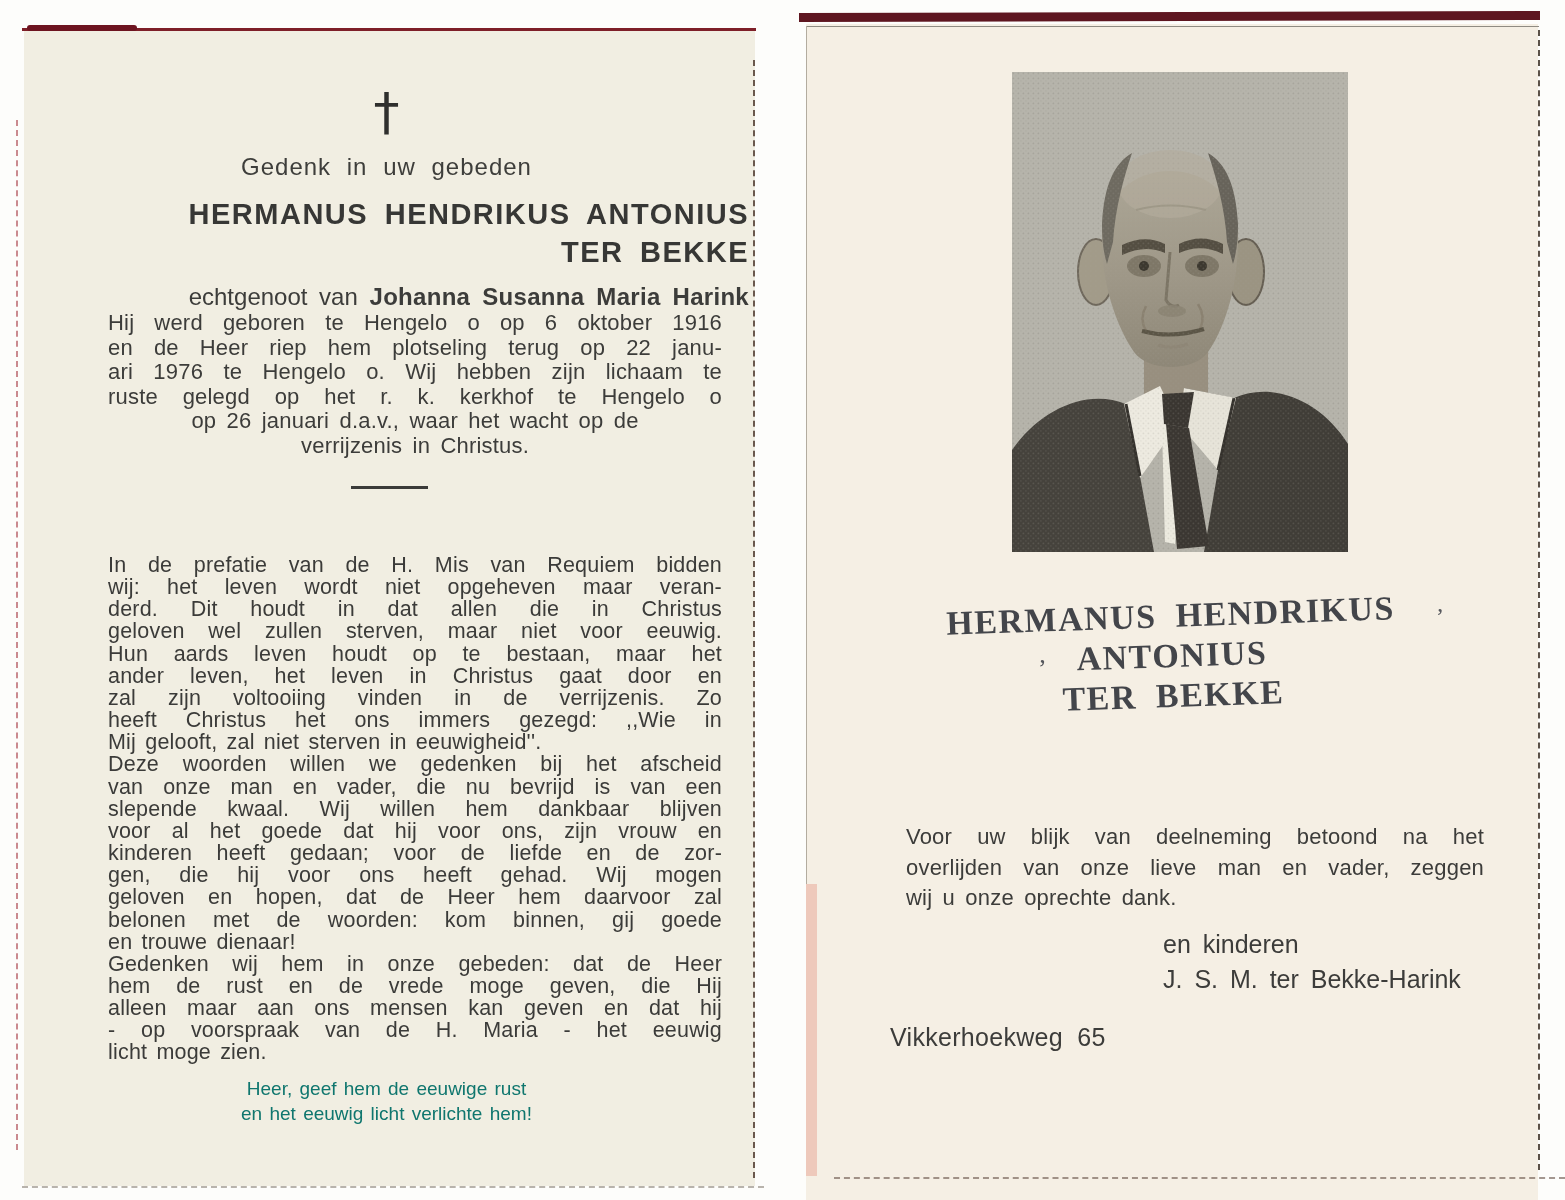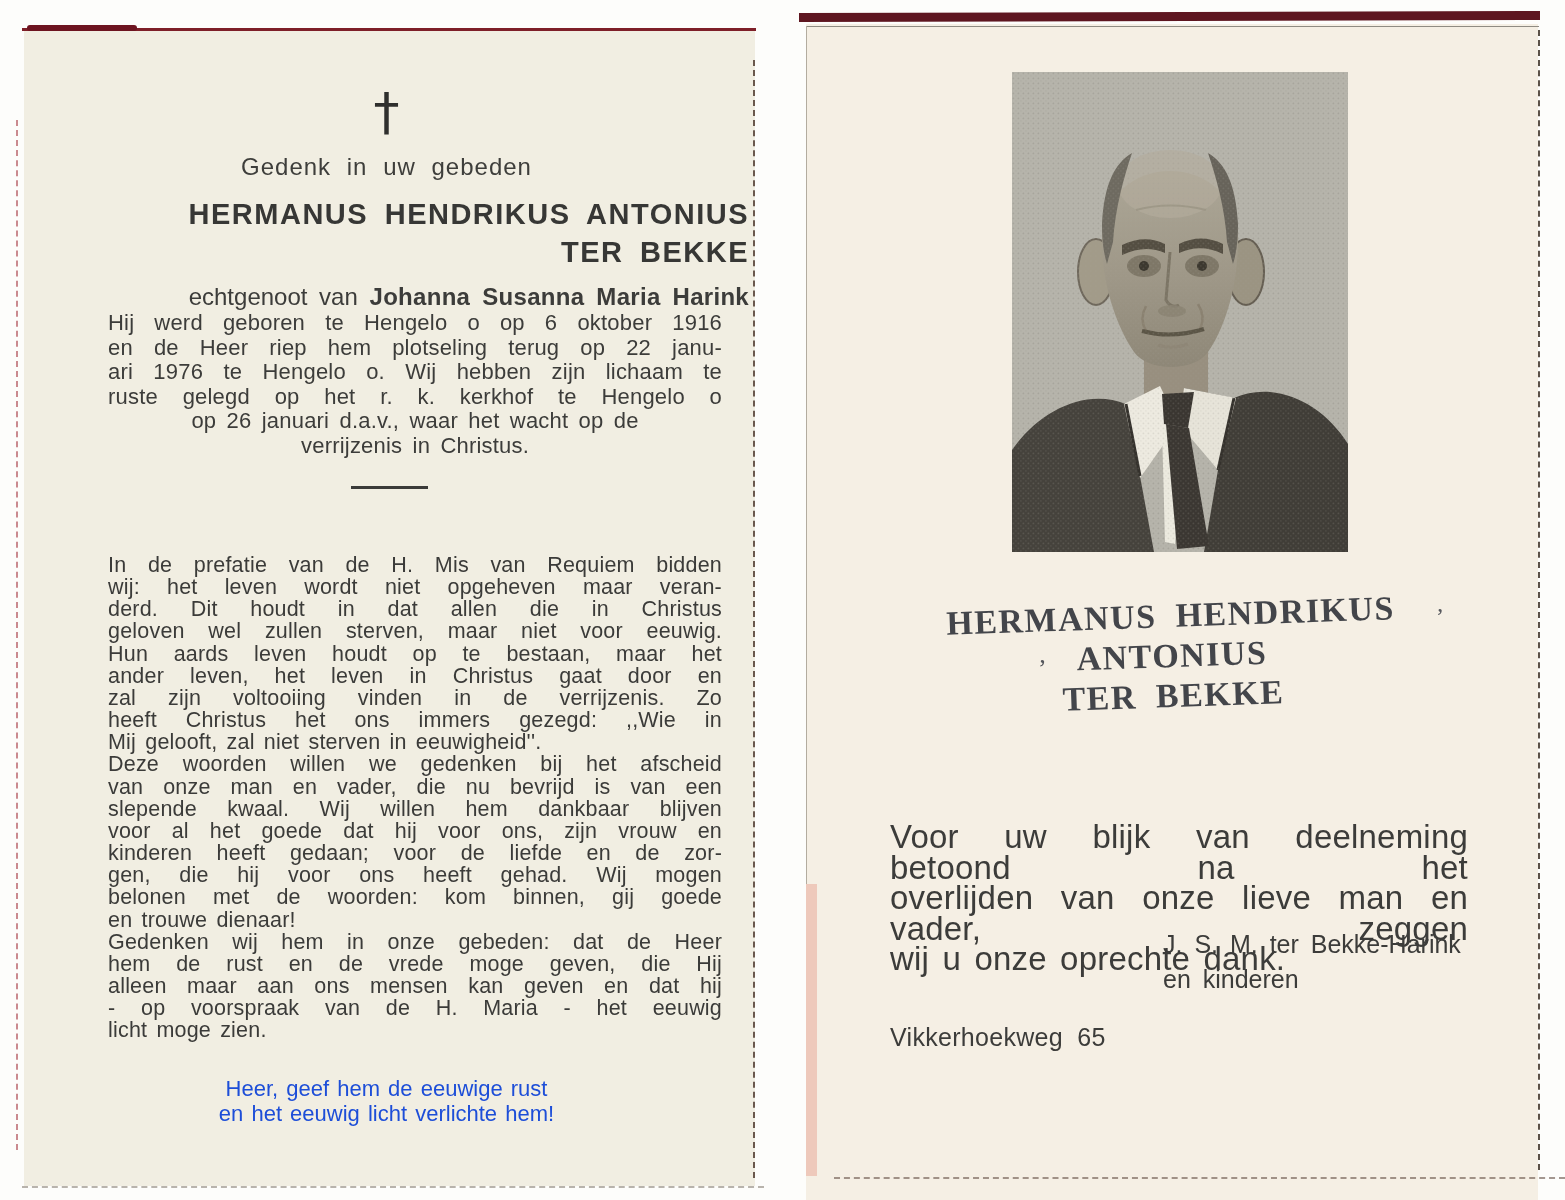--- a/index.html
+++ b/index.html
@@ -62,21 +62,21 @@
   .lp-para {
     left: 60px; width: 614px;
     font-size: 22px; line-height: 24.5px; word-spacing: 4px; letter-spacing: 0.2px; margin-left: 24px;
   }
   .lp-birth     { top: 281px; }
   .lp-birth-c   { top: 379px; text-align: center; }
   .lp-divider   { left: 327px; top: 456px; width: 77px; height: 3px; background: #3b3b39; }
   .lp-meditation{ top: 524px; font-size: 21.5px; line-height: 22.15px; word-spacing: 3px; color: #3b3b39; }
   .lp-prayer {
     left: 0; top: 1047px; width: 725px; text-align: center;
-    font-size: 22px; line-height: 24.5px; word-spacing: 2px; color: #1d4ed8;
+    font-size: 19px; line-height: 24.5px; word-spacing: 2px; color: #0f766e;
   }
 
   
   .justified .tline  { text-align: justify; text-align-last: justify; }
   .justified.last-left .tline:last-child { text-align-last: left; }
   .centered .tline   { text-align: center; }
 
   
   .rp-block { position: absolute; color: #3c3c3a; }
   .rp-photo { left: 206px; top: 48px; width: 336px; height: 480px; }
@@ -85,22 +85,22 @@
     left: 6px; top: 572px; width: 720px; text-align: center;
     font-family: "Liberation Serif", serif;
     font-size: 34px; font-weight: bold; line-height: 40px;
     letter-spacing: 1.5px; word-spacing: 9px; color: #43454a;
     transform: rotate(-2deg);
   }
   .rp-artifact { position: absolute; color: #55575c; font-family: "Liberation Serif", serif; }
   .rp-art-1 { left: 630px; top: 579px; font-size: 24px; }
   .rp-art-2 { left: 232px; top: 630px; font-size: 26px; }
   .rp-thanks {
-    left: 84px; top: 798px; width: 578px;
-    font-size: 33px; line-height: 30.5px; word-spacing: 4px; letter-spacing: 0.2px;
+    left: 100px; top: 798px; width: 578px;
+    font-size: 22px; line-height: 30.5px; word-spacing: 4px; letter-spacing: 0.2px;
   }
   .rp-signature {
     left: 357px; top: 903px;
     font-size: 25px; line-height: 35px; word-spacing: 5px;
   }
   .rp-place {
     left: 84px; top: 996px;
     font-size: 25px; line-height: 34px; word-spacing: 7px; letter-spacing: 0.3px;
   }
 </style>
@@ -147,20 +147,21 @@
           <div class="tline">heeft Christus het ons immers gezegd: ,,Wie in</div>
           <div class="tline">Mij gelooft, zal niet sterven in eeuwigheid''.</div>
         </div>
       <div class="justified last-left">
           <div class="tline">Deze woorden willen we gedenken bij het afscheid</div>
           <div class="tline">van onze man en vader, die nu bevrijd is van een</div>
           <div class="tline">slepende kwaal. Wij willen hem dankbaar blijven</div>
           <div class="tline">voor al het goede dat hij voor ons, zijn vrouw en</div>
           <div class="tline">kinderen heeft gedaan; voor de liefde en de zor-</div>
           <div class="tline">gen, die hij voor ons heeft gehad. Wij mogen</div>
+          <div class="tline">geloven en hopen, dat de Heer hem daarvoor zal</div>
           <div class="tline">belonen met de woorden: kom binnen, gij goede</div>
           <div class="tline">en trouwe dienaar!</div>
         </div>
       <div class="justified last-left">
           <div class="tline">Gedenken wij hem in onze gebeden: dat de Heer</div>
           <div class="tline">hem de rust en de vrede moge geven, die Hij</div>
           <div class="tline">alleen maar aan ons mensen kan geven en dat hij</div>
           <div class="tline">- op voorspraak van de H. Maria - het eeuwig</div>
           <div class="tline">licht moge zien.</div>
         </div>
@@ -246,22 +247,22 @@
     <span class="rp-artifact rp-art-1">’</span>
     <span class="rp-artifact rp-art-2">’</span>
 
     <div class="rp-block rp-thanks justified last-left">
         <div class="tline">Voor uw blijk van deelneming betoond na het</div>
         <div class="tline">overlijden van onze lieve man en vader, zeggen</div>
         <div class="tline">wij u onze oprechte dank.</div>
       </div>
 
     <div class="rp-block rp-signature">
+        <div class="tline">en kinderen</div>
         <div class="tline">J. S. M. ter Bekke-Harink</div>
-        <div class="tline">en kinderen</div>
       </div>
 
     <div class="rp-block rp-place">
         <div class="tline">Vikkerhoekweg 65</div>
       </div>
   </div>
 
   <div class="edge lp-top-red"></div>
   <div class="edge lp-top-blob"></div>
   <div class="edge lp-left-dash"></div>

